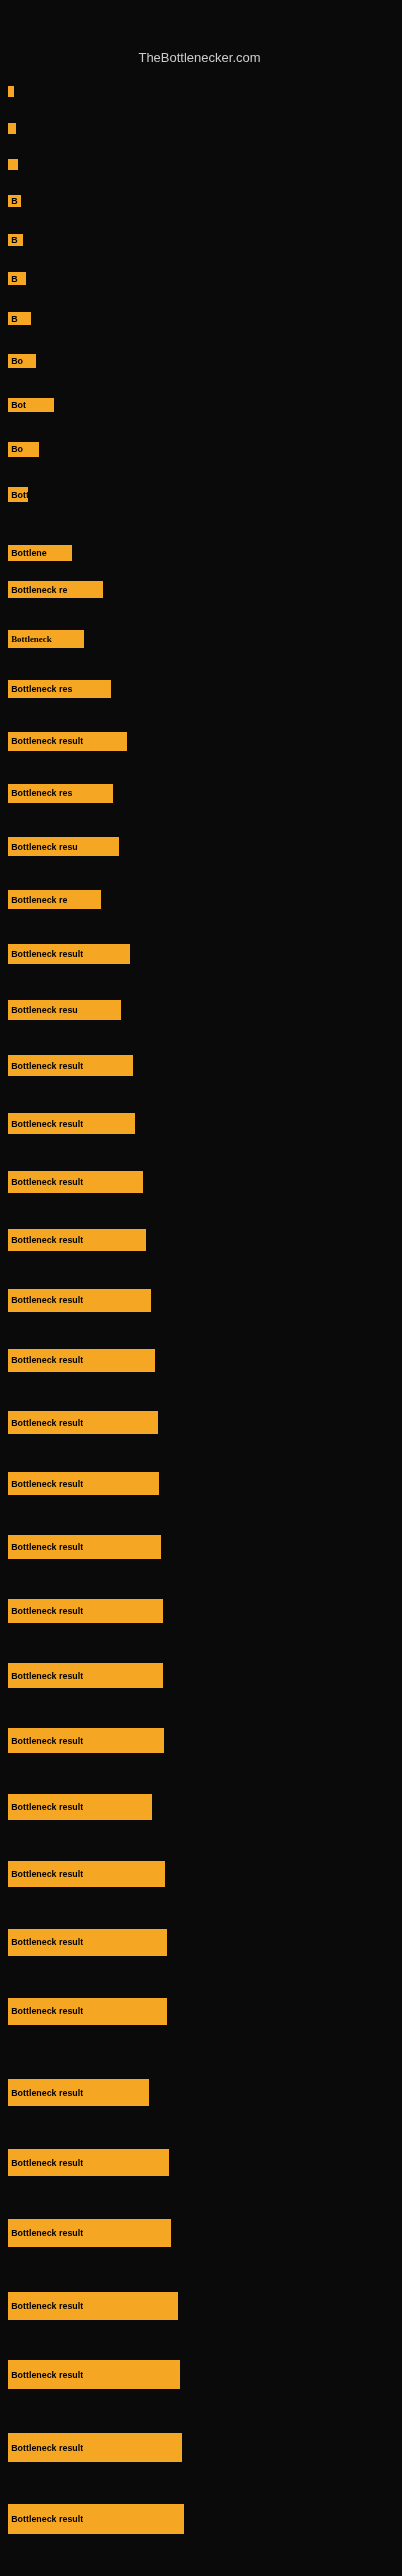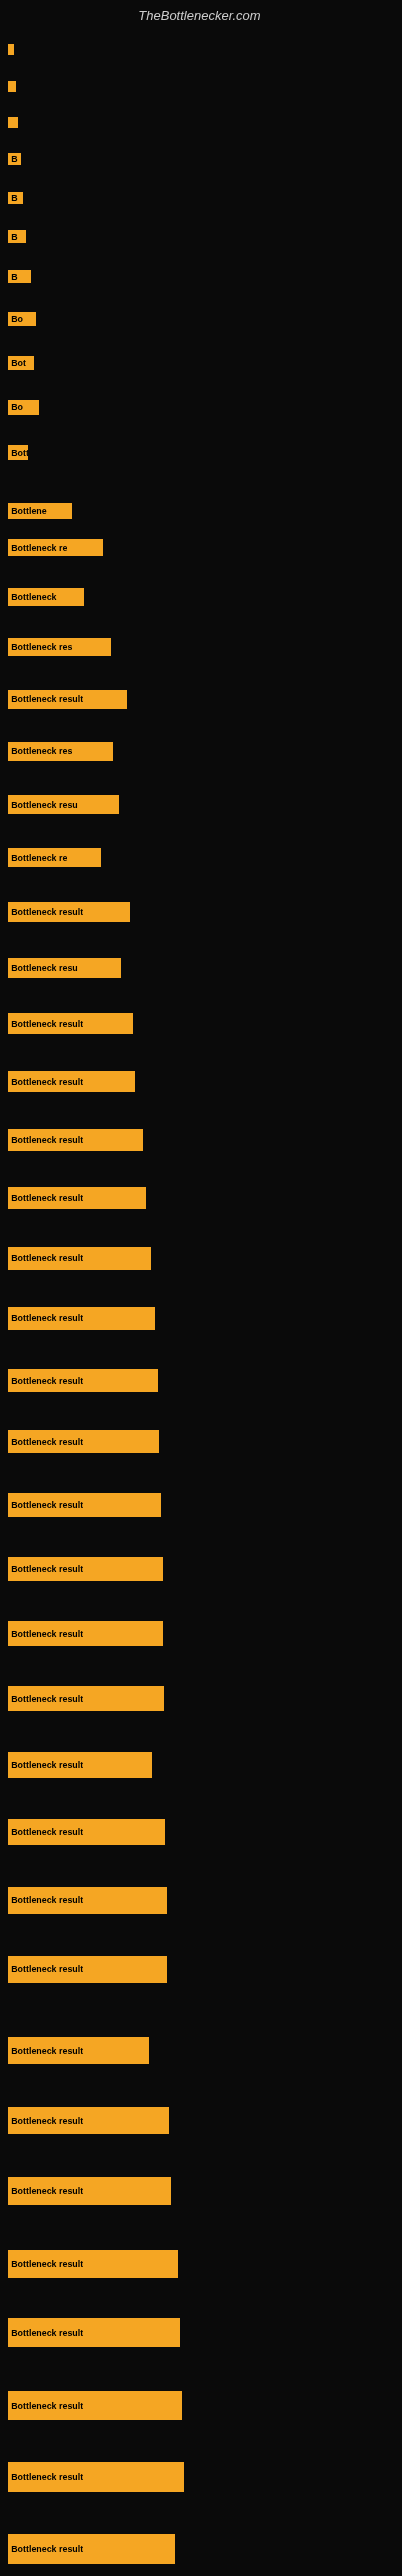--- a/index.html
+++ b/index.html
@@ -14,21 +14,21 @@
       min-height: 2576px;
       font-family: Arial, sans-serif;
       position: relative;
     }
 
     .site-title {
       text-align: center;
       color: #cccccc;
       font-size: 13px;
       padding: 8px 4px 4px 0;
-      font-style: italic;
+      margin-top: 42px;
     }
 
     .chart-area {
       position: relative;
       width: 403px;
       height: 2576px;
       background-color: #0a0a0a;
     }
 
     .bar-item {
@@ -65,36 +65,36 @@
     </div>
     <div class="bar-item" style="top: 230px; width: 17.7px; height: 13px;">
       <span class="bar-label">B</span>
     </div>
     <div class="bar-item" style="top: 270px; width: 22.5px; height: 13px;">
       <span class="bar-label">B</span>
     </div>
     <div class="bar-item" style="top: 312px; width: 28px; height: 13.7px;">
       <span class="bar-label">Bo</span>
     </div>
-    <div class="bar-item" style="top: 356px; width: 26px; height: 13.7px;">
+    <div class="bar-item" style="top: 356px; width: 46px; height: 13.7px;">
       <span class="bar-label">Bot</span>
     </div>
     <div class="bar-item" style="top: 400px; width: 31px; height: 14.5px;">
       <span class="bar-label">Bo</span>
     </div>
     <div class="bar-item" style="top: 445px; width: 20px; height: 15.3px;">
       <span class="bar-label">Bott</span>
     </div>
     <div class="bar-item" style="top: 492px; width: 64px; height: 16px; margin-top: 11px;">
       <span class="bar-label">Bottlene</span>
     </div>
     <div class="bar-item" style="top: 539px; width: 95px; height: 17px;">
       <span class="bar-label">Bottleneck re</span>
     </div>
-    <div class="bar-item" style="top: 588px; width: 76px; height: 17.7px;">
+    <div class="bar-item" style="top: 588px; width: 76px; height: 17.7px; font-family: Liberation Serif, serif;">
       <span class="bar-label">Bottleneck</span>
     </div>
     <div class="bar-item" style="top: 638px; width: 103px; height: 17.7px;">
       <span class="bar-label">Bottleneck res</span>
     </div>
     <div class="bar-item" style="top: 690px; width: 119px; height: 18.5px;">
       <span class="bar-label">Bottleneck result</span>
     </div>
     <div class="bar-item" style="top: 742px; width: 105px; height: 18.5px;">
       <span class="bar-label">Bottleneck res</span>

